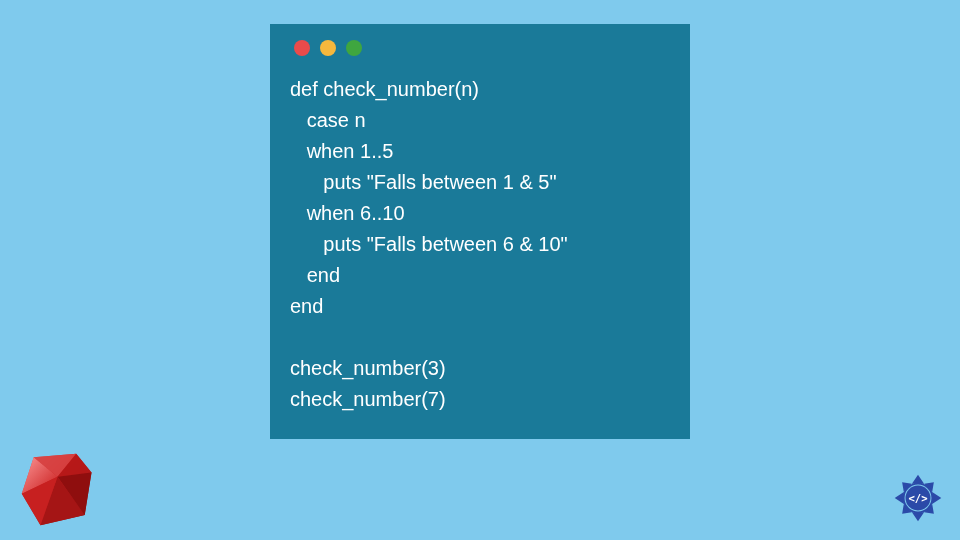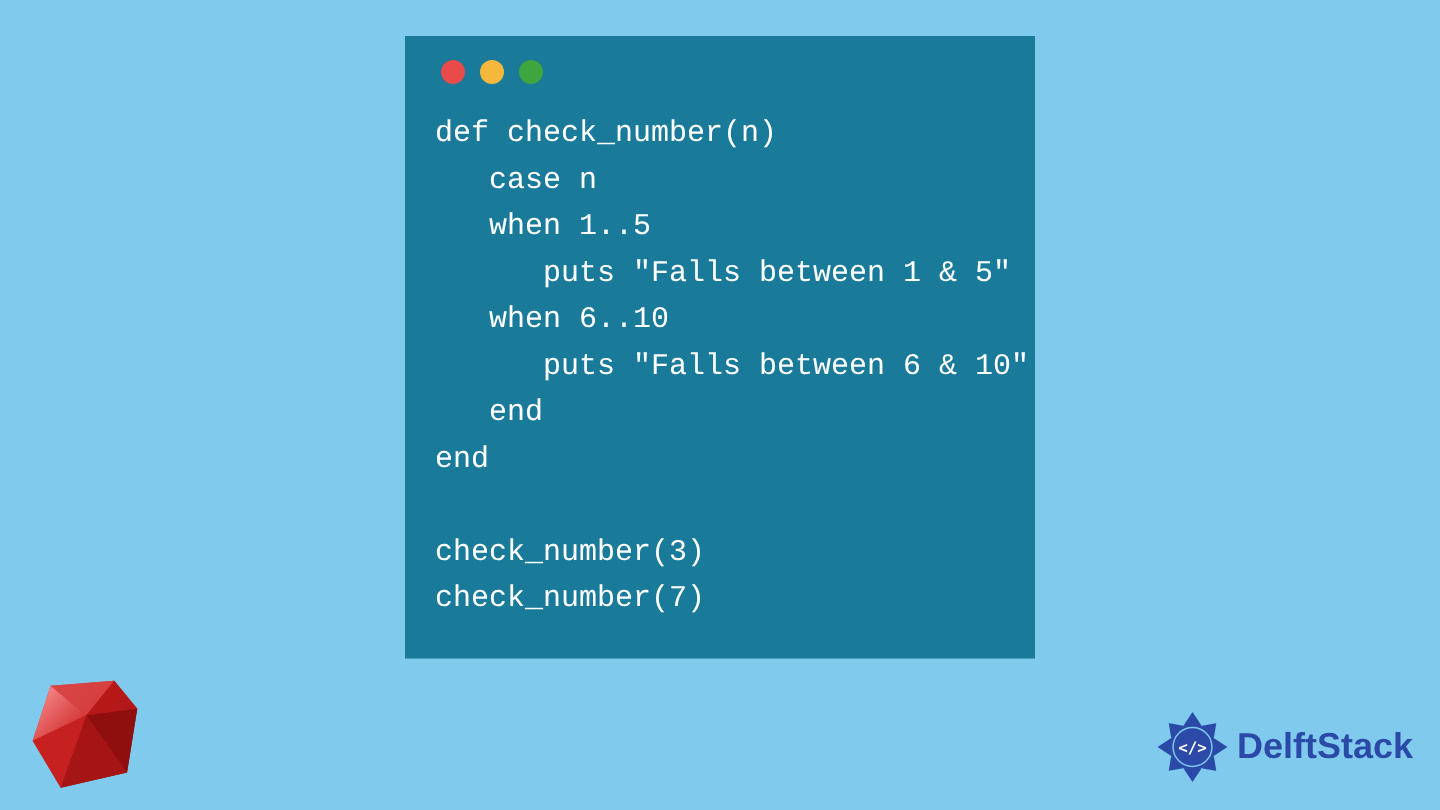--- a/index.html
+++ b/index.html
@@ -31,21 +31,21 @@
     border-radius: 50%;
   }
   .red { background: #e94b4b; }
   .yellow { background: #f5b83d; }
   .green { background: #3fa63f; }
   .code {
     color: #ffffff;
     font-size: 20px;
     line-height: 1.55;
     white-space: pre;
-    font-family: Liberation Mono, monospace;
+    font-family: Liberation Sans, sans-serif;
   }
   .ruby-logo {
     position: absolute;
     left: 15px;
     bottom: 8px;
     width: 85px;
     height: 85px;
   }
   .delftstack {
     position: absolute;
@@ -124,14 +124,13 @@
           <polygon points="94,50 82,42 82,58"></polygon>
           <polygon points="20,20 32,22 22,32"></polygon>
           <polygon points="80,20 78,32 68,22"></polygon>
           <polygon points="20,80 22,68 32,78"></polygon>
           <polygon points="80,80 68,78 78,68"></polygon>
         </g>
         <circle cx="50" cy="50" r="30" fill="none" stroke="#2b4aa8" stroke-width="4"></circle>
       </g>
     </svg>
   </div>
-  <div class="ds-text">DelftStack</div>
 </div>
 
 </body></html>

